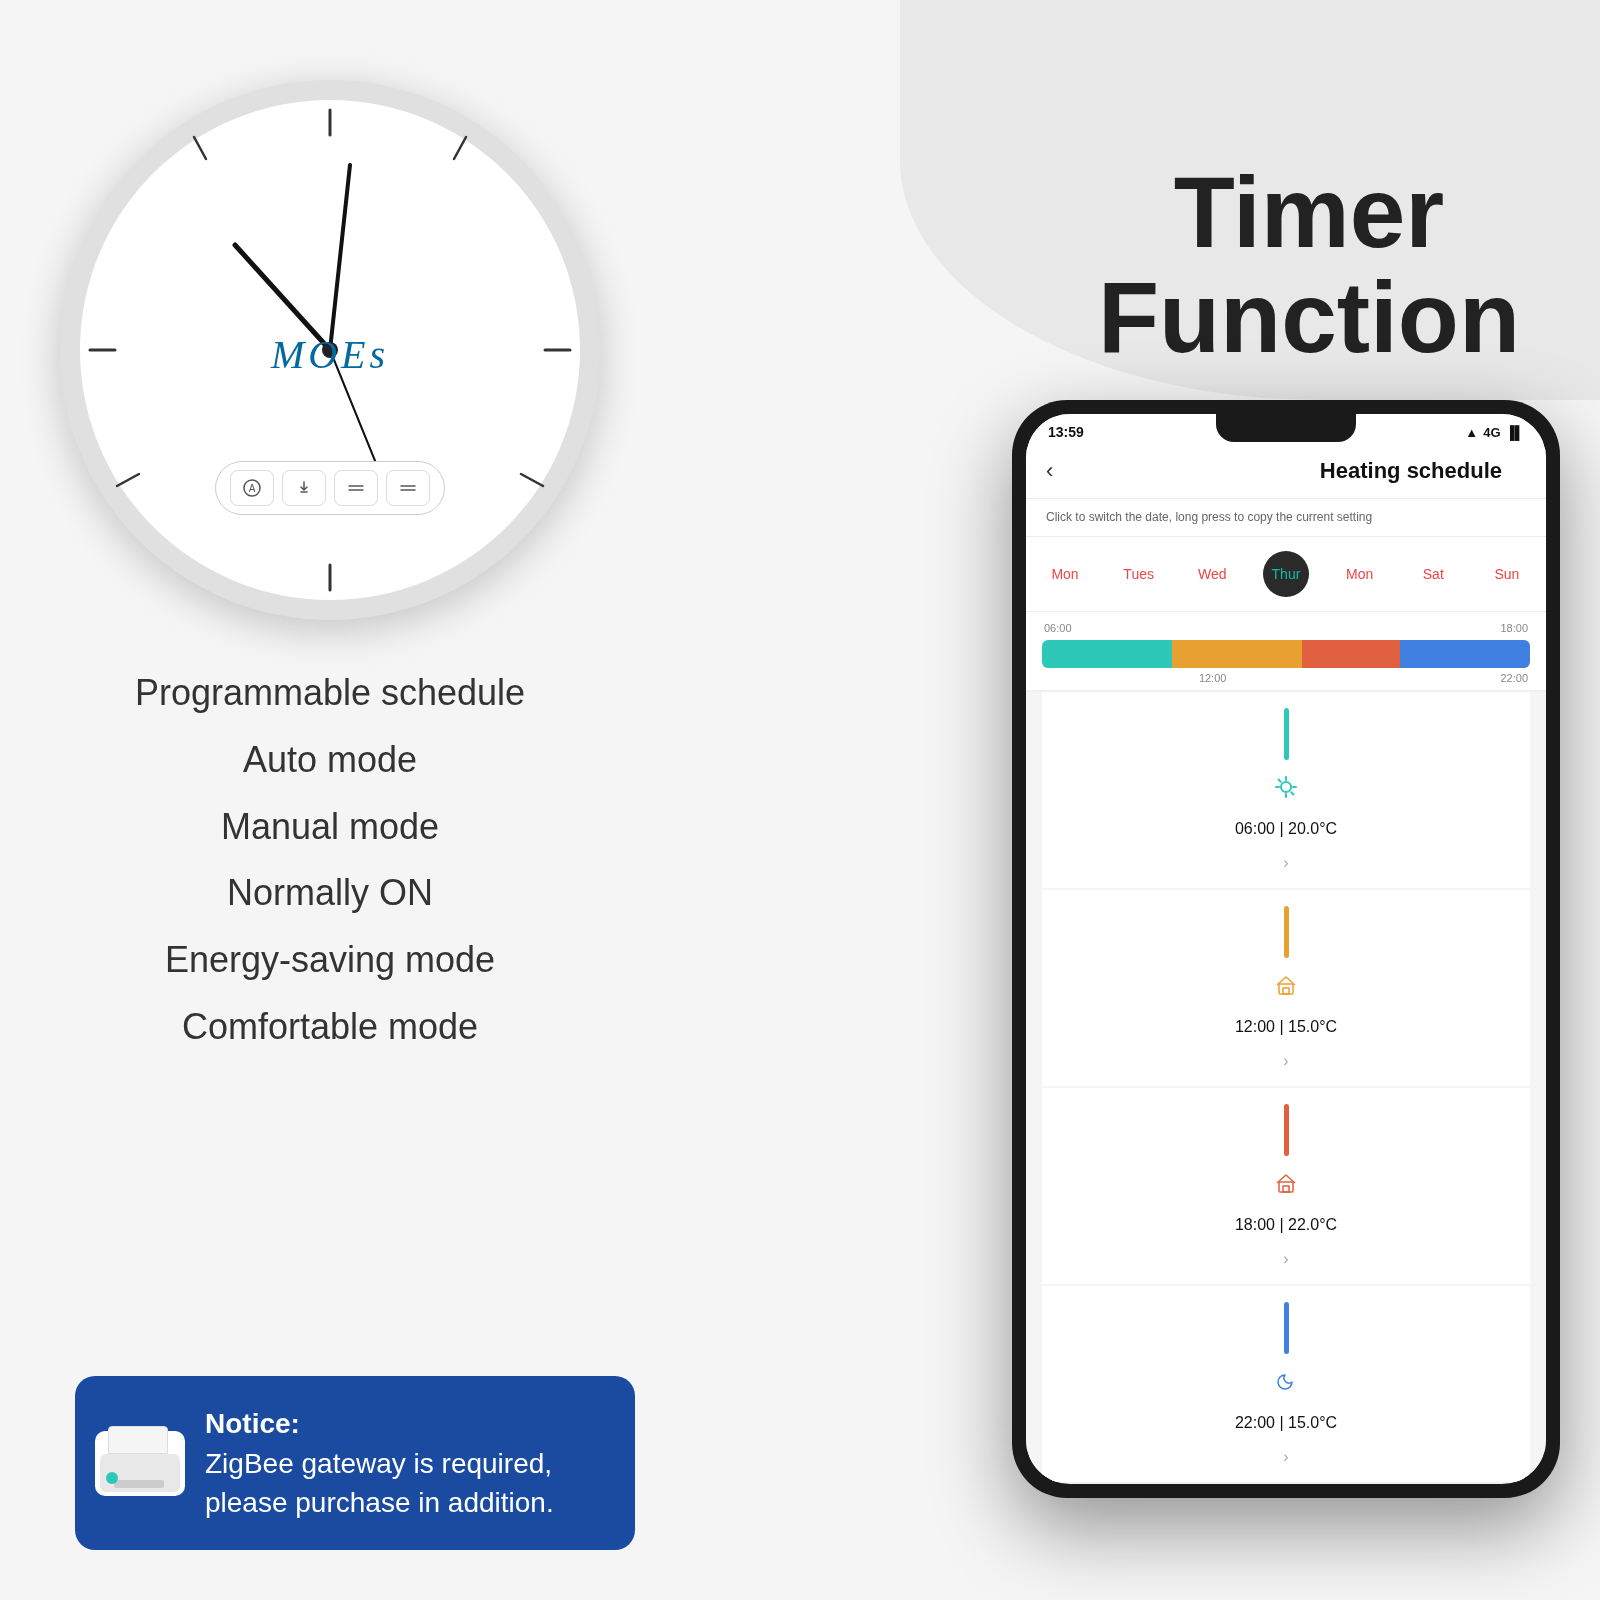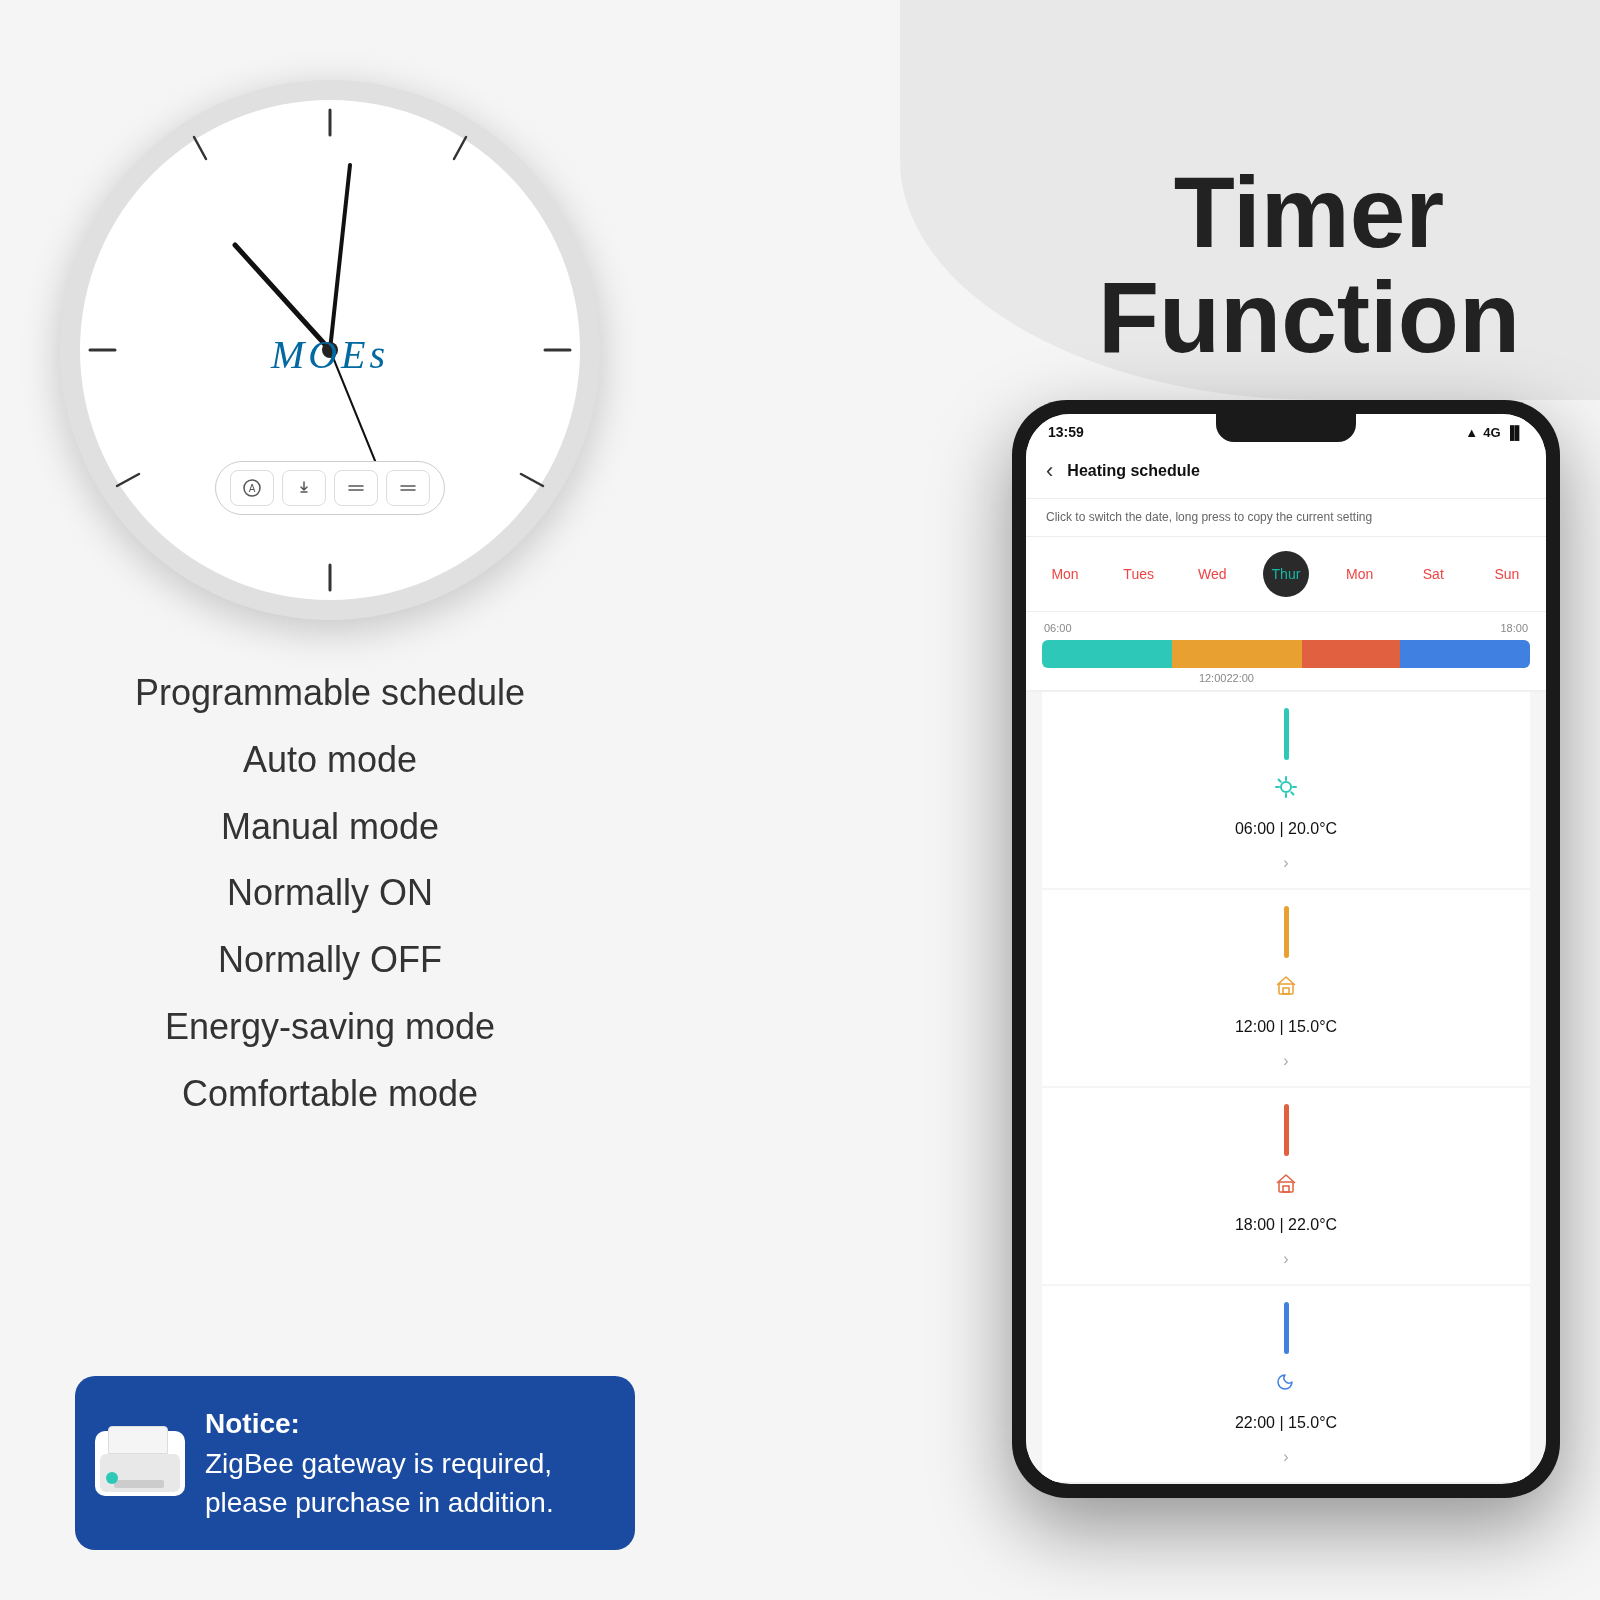--- a/index.html
+++ b/index.html
@@ -242,25 +242,25 @@
       gap: 14px;
       border-bottom: 1px solid #eee;
     }
 
     .back-arrow {
       font-size: 22px;
       color: #333;
     }
 
     .app-title {
-      font-size: 16px;
+      font-size: 22px;
       font-weight: 600;
       color: #111;
       flex: 1;
-      text-align: left;
+      text-align: right;
       margin-right: 24px;
     }
 
     .app-subtitle {
       background: white;
       padding: 10px 20px;
       font-size: 12px;
       color: #666;
       line-height: 1.4;
       border-bottom: 1px solid #eee;
@@ -332,21 +332,21 @@
       flex: 1.5;
     }
 
     .bar-blue {
       background: #4080e0;
       flex: 2;
     }
 
     .time-labels-bottom {
       display: flex;
-      justify-content: flex-start;
+      justify-content: space-between;
       font-size: 11px;
       color: #888;
       margin-top: 4px;
       padding: 0 2px;
     }
 
     
     .schedule-entries {
       background: #f5f5f5;
     }
@@ -462,21 +462,20 @@
       <span>Function</span>
     </h1>
   </div>
 
   <div class="feature-list">
     <ul id="feature-ul">
         <li>Programmable schedule</li>
         <li>Auto mode</li>
         <li>Manual mode</li>
         <li>Normally ON</li>
-        <li>Normally OFF</li>
         <li>Energy-saving mode</li>
         <li>Comfortable mode</li>
       </ul>
   </div>
 
   <div class="notice-box">
     <div class="gateway-img">
       <div style="position:relative;width:85px;height:58px;">
 
         <div style="width:80px;height:38px;background:#e8e8e8;border-radius:6px;position:absolute;bottom:0;left:2px;"></div>

